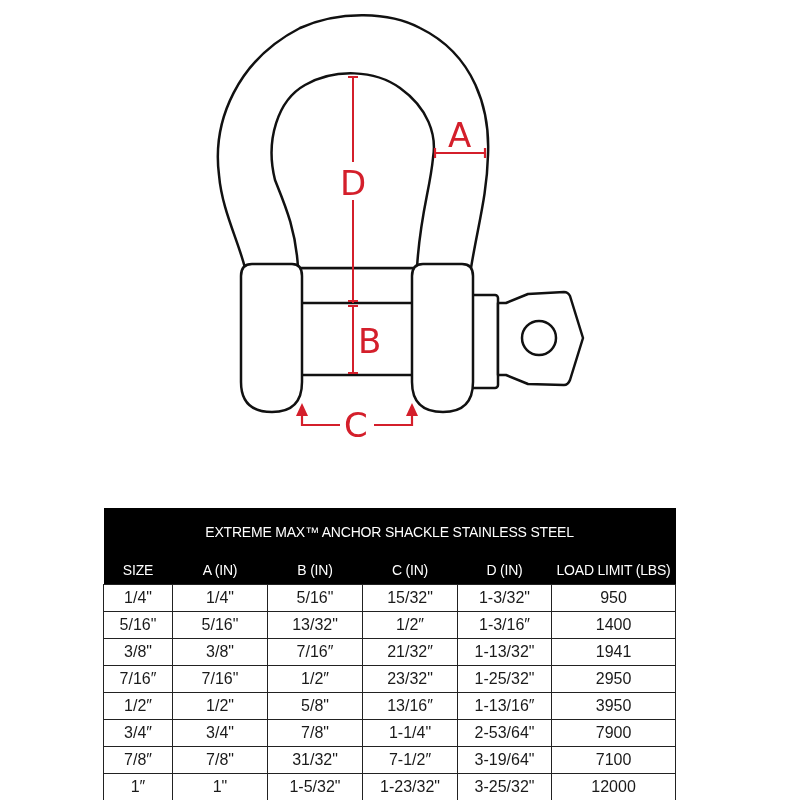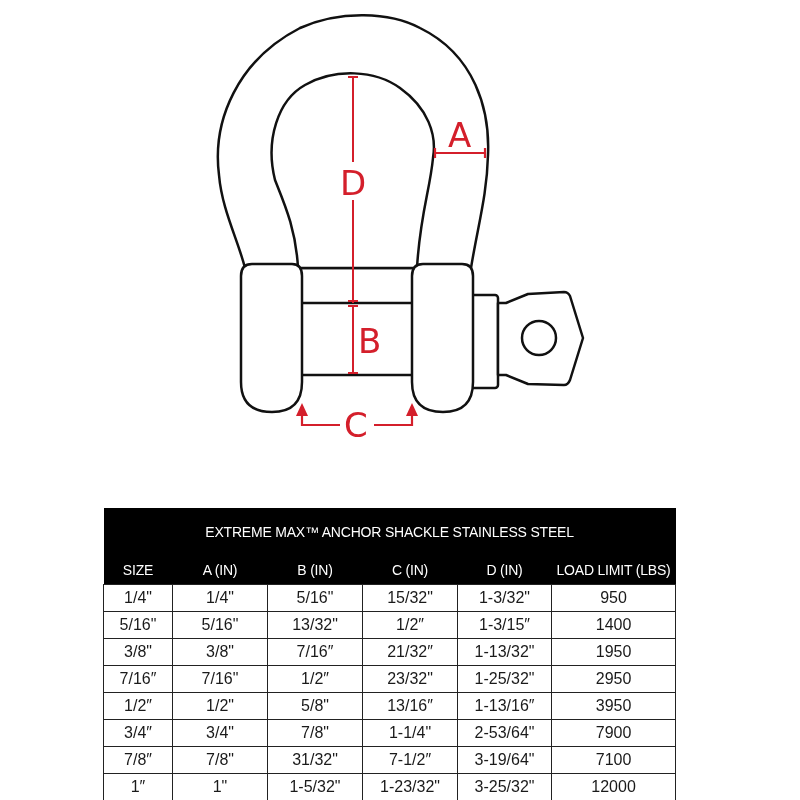--- a/index.html
+++ b/index.html
@@ -162,30 +162,30 @@
       <td>5/16"</td>
       <td>15/32"</td>
       <td>1-3/32"</td>
       <td>950</td>
     </tr>
     <tr>
       <td>5/16"</td>
       <td>5/16"</td>
       <td>13/32"</td>
       <td>1/2″</td>
-      <td>1-3/15″</td>
+      <td>1-3/16″</td>
       <td>1400</td>
     </tr>
     <tr>
       <td>3/8"</td>
       <td>3/8"</td>
       <td>7/16″</td>
       <td>21/32″</td>
       <td>1-13/32"</td>
-      <td>1950</td>
+      <td>1941</td>
     </tr>
     <tr>
       <td>7/16″</td>
       <td>7/16"</td>
       <td>1/2″</td>
       <td>23/32"</td>
       <td>1-25/32"</td>
       <td>2950</td>
     </tr>
     <tr>

